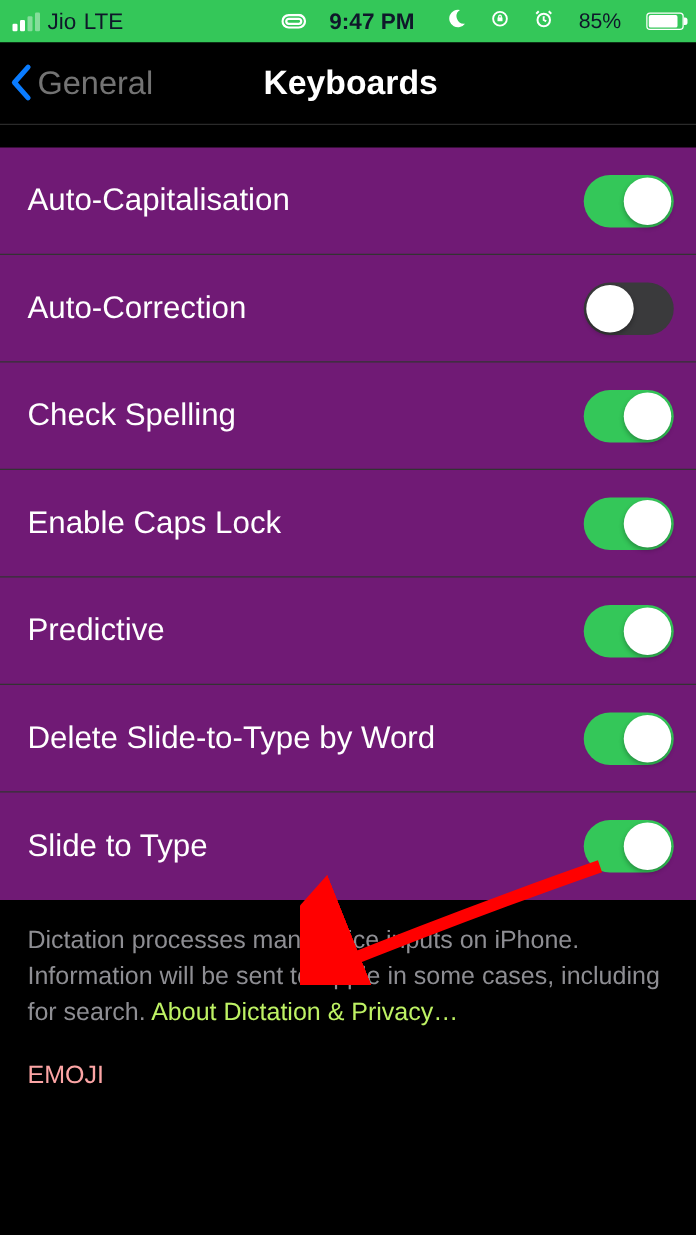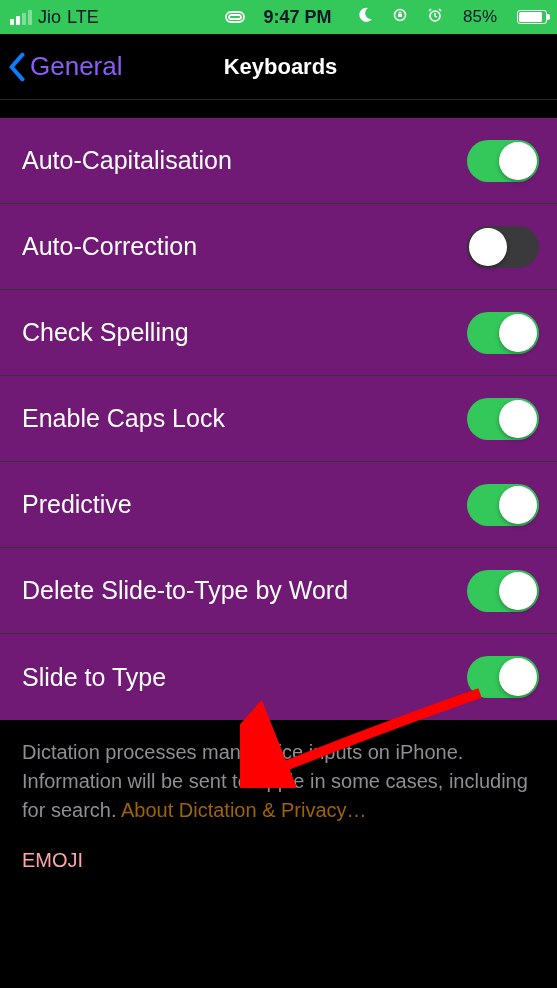--- a/index.html
+++ b/index.html
@@ -58,32 +58,32 @@
   .nav-bar {
     height: 66px;
     display: flex;
     align-items: center;
     position: relative;
     background: #000;
     border-bottom: 1px solid #2a2a2a;
   }
   .back {
     display: flex;
-    align-items: flex-end;
-    color: #8b5cf6;
+    align-items: flex-start;
+    color: #737373;
     font-size: 26px;
     padding-left: 8px;
     gap: 4px;
   }
   .back svg { width: 18px; height: 30px; }
   .nav-title {
     position: absolute;
     left: 4px; right: 0;
     text-align: center;
-    font-size: 22px;
+    font-size: 27px;
     font-weight: 600;
     pointer-events: none;
   }
   
   .list {
     background: #701a75;
     margin-top: 18px;
   }
   .cell {
     display: flex;
@@ -108,21 +108,21 @@
   .toggle.on .knob { right: 2px; }
   .toggle.off .knob { left: 2px; }
   
   .footer {
     padding: 18px 22px 0 22px;
     font-size: 20px;
     line-height: 1.45;
     color: #8e8e93;
     background: #000;
   }
-  .footer .link { color: #a16207; }
+  .footer .link { color: #bef264; }
   .cutoff {
     padding: 24px 22px 0 22px;
     font-size: 20px;
     color: #fca5a5;
   }
   
   .arrow-svg {
     position: absolute;
     pointer-events: none;
   }

